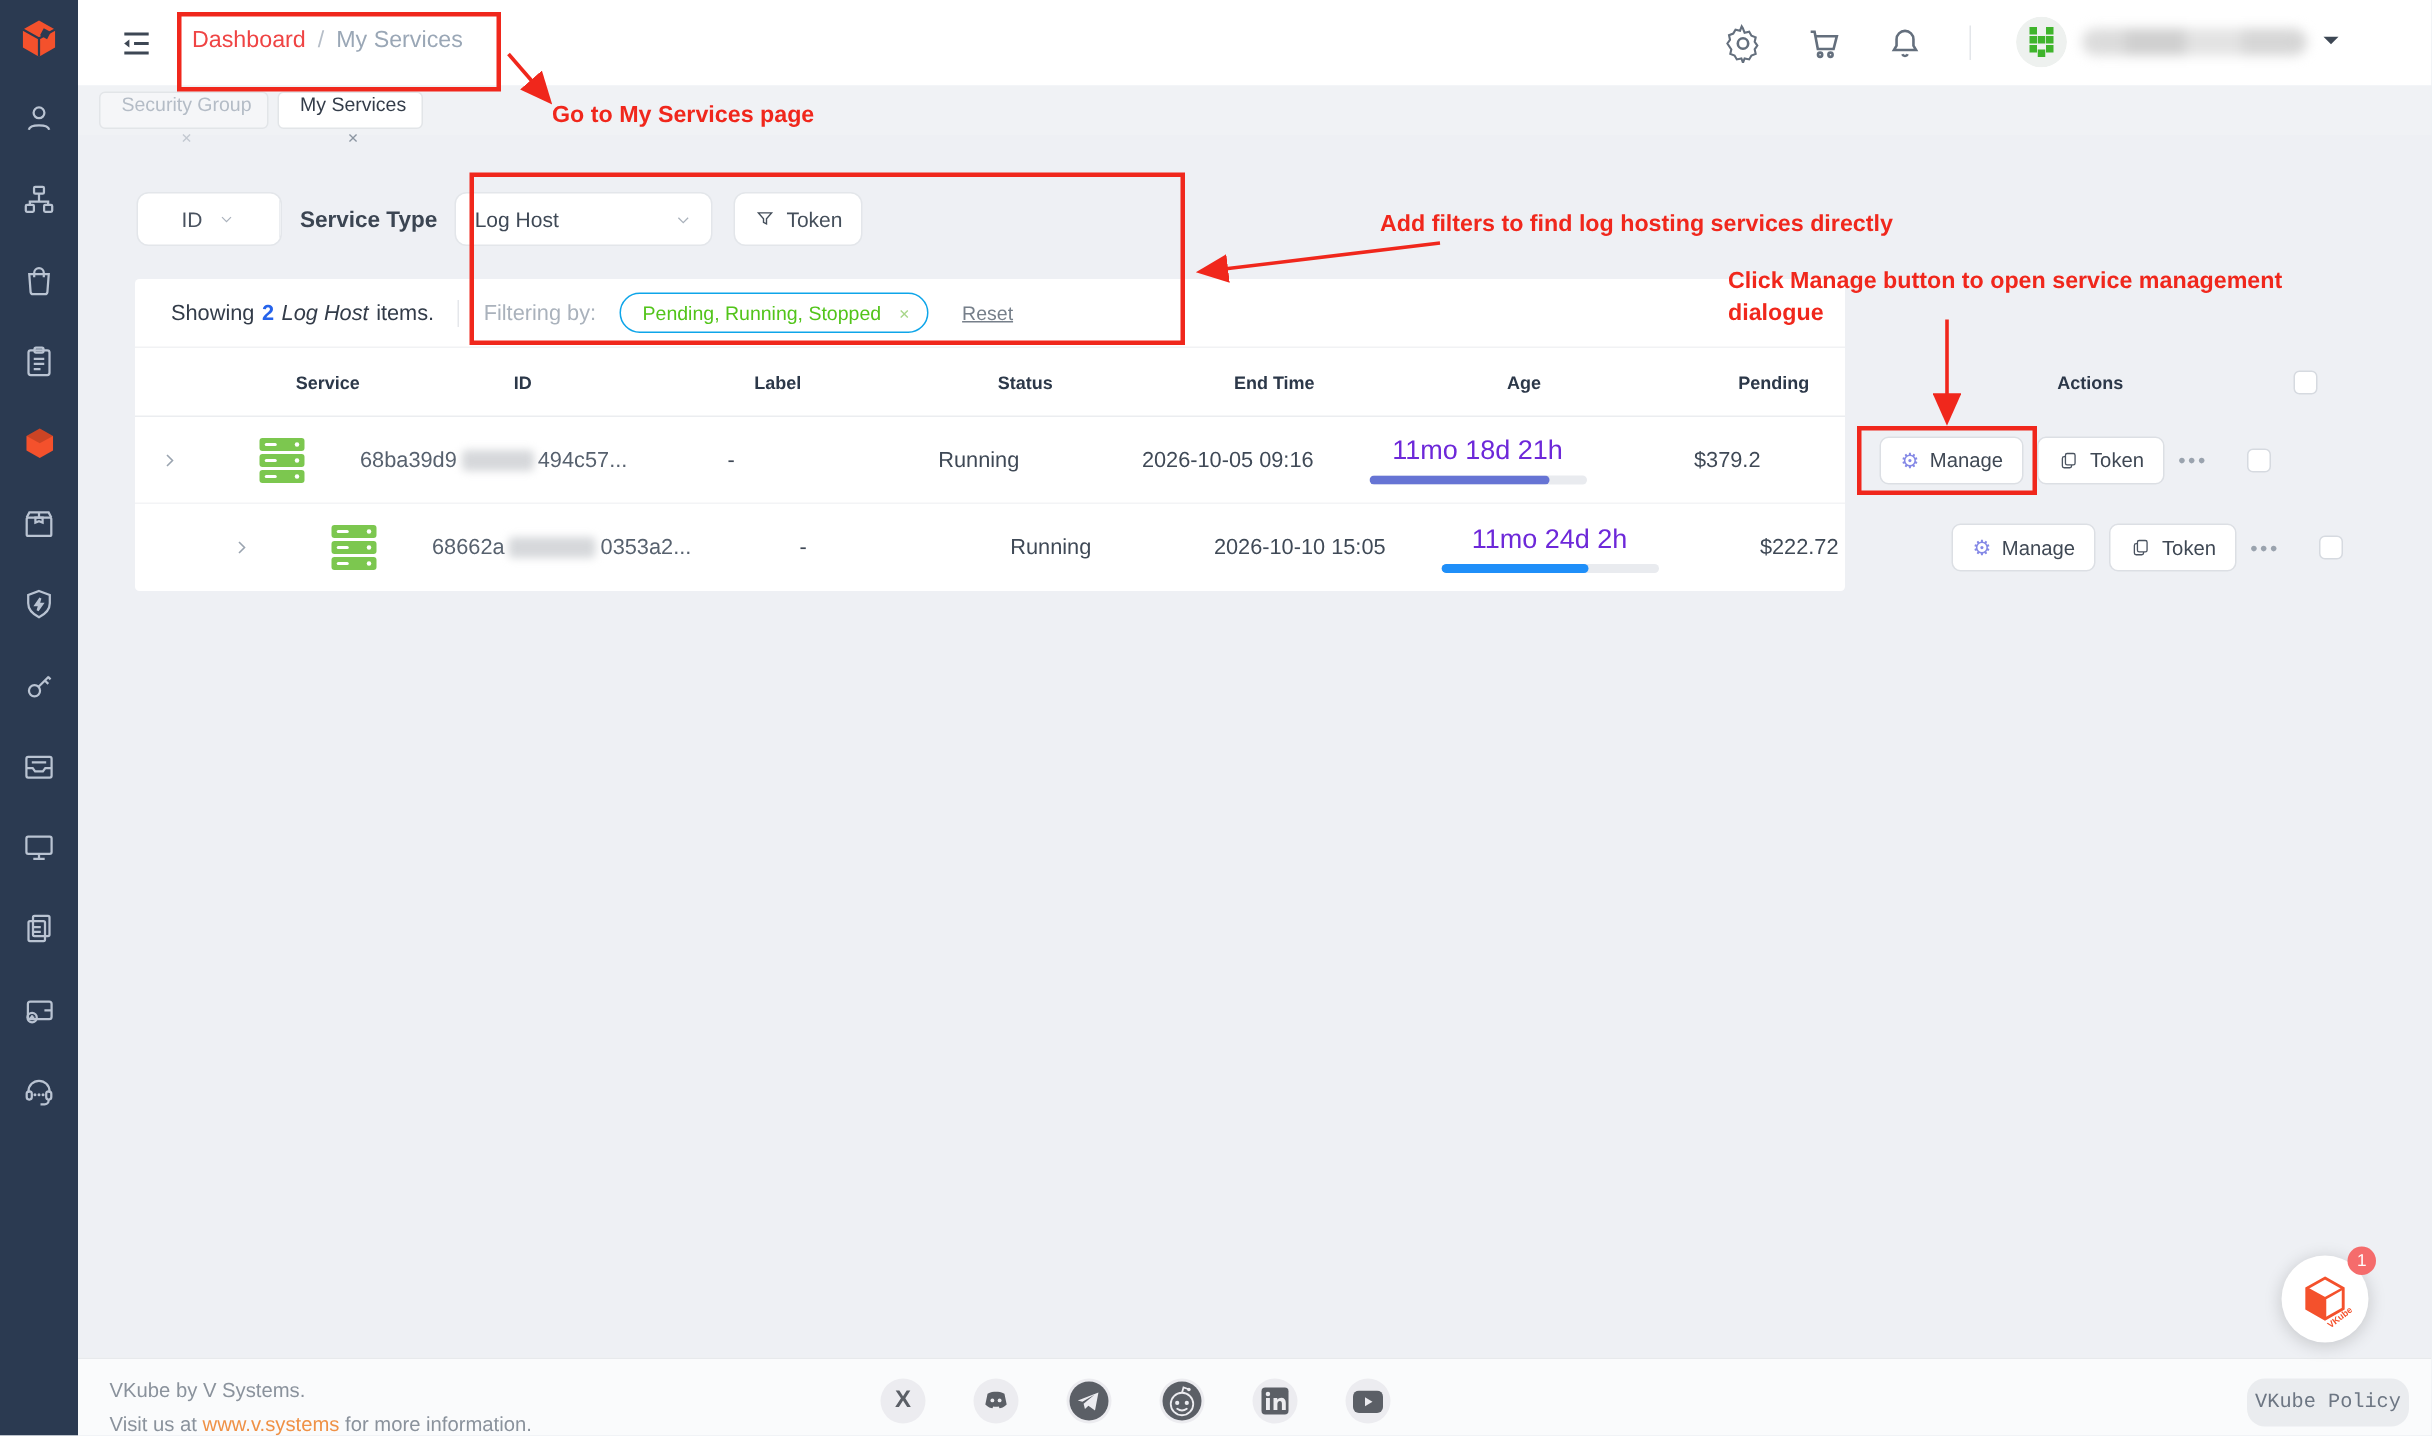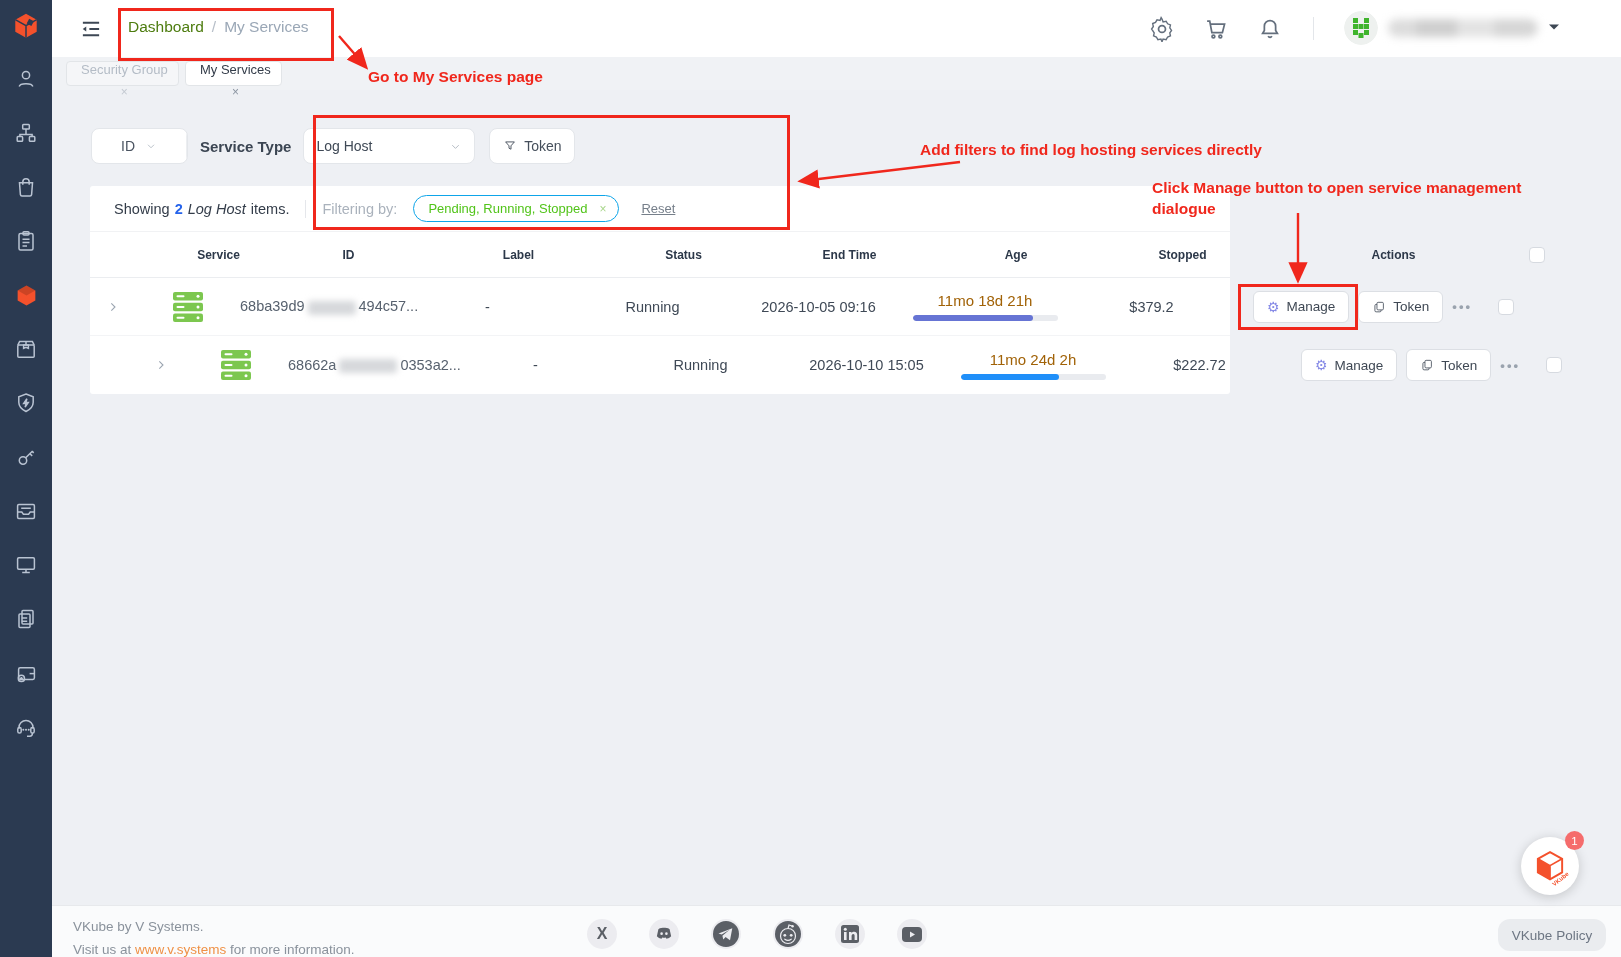--- a/index.html
+++ b/index.html
@@ -25,21 +25,21 @@
   .side-items{display:flex;flex-direction:column;align-items:center;}
   .side-item{width:52px;height:54px;display:flex;align-items:center;justify-content:center;cursor:pointer;}
   .side-item svg{stroke:#b9c3d2;fill:none;stroke-width:1.5;}
   .side-item.active svg{stroke:none;}
 
   
   .header{position:absolute;left:52px;top:0;width:1569px;height:57px;background:#fff;}
   .hmb{position:absolute;left:26px;top:16px;width:26px;height:26px;cursor:pointer;}
   .hmb svg{stroke:#3d4754;stroke-width:1.8;fill:none;}
   .crumb{position:absolute;left:76px;top:18px;font-size:15.5px;display:flex;gap:8px;align-items:center;}
-  .crumb .c1{color:#4d7c0f;}
+  .crumb .c1{color:#ef4444;}
   .crumb .sep{color:#b6bec8;}
   .crumb .c2{color:#9aa7b6;}
   .hicon{position:absolute;top:16px;width:26px;height:26px;cursor:pointer;}
   .hicon svg{stroke:#646f7d;stroke-width:1.6;fill:none;}
   .hdiv{position:absolute;left:1261px;top:17px;width:1px;height:23px;background:#e3e6ea;}
   .avatar{position:absolute;left:1292px;top:11px;width:34px;height:34px;border-radius:50%;overflow:hidden;cursor:pointer;}
   .ublur{position:absolute;left:1336px;top:19px;width:150px;height:18px;border-radius:9px;
     background:linear-gradient(90deg,#dcdcdc 0 18%,#cfcfcf 20% 45%,#e3e3e3 47% 70%,#d6d6d6 72% 100%);
     filter:blur(4px);}
   .caret{position:absolute;left:1496px;top:22px;}
@@ -85,41 +85,41 @@
   .thead{height:46px;border-bottom:1px solid #ebedf0;font-weight:700;font-size:12px;color:var(--ink);padding-left:31px;}
   .tbody-row{height:58px;border-bottom:1px solid #f3f4f6;font-size:14.5px;color:var(--cell);}
   .tbody-row:last-child{border-bottom:none;padding-left:48px;}
   .cell{text-align:center;}
   .exp{display:flex;justify-content:center;cursor:pointer;}
   .exp svg{stroke:#9aa4b0;stroke-width:1.6;fill:none;}
   .svc{display:flex;justify-content:center;}
   .idcell{color:#57616e;white-space:nowrap;}
   .blurbit{display:inline-block;vertical-align:middle;height:14px;border-radius:3px;background:#d6d8db;filter:blur(3px);margin:0 3px;}
   .agecell{display:flex;flex-direction:column;align-items:center;gap:6px;}
-  .agetext{font-size:15px;color:#a16207;}
+  .agetext{font-size:18px;color:#6d28d9;}
   .bar{width:145px;height:6px;border-radius:3px;background:#e9ebef;overflow:hidden;}
   .bar i{display:block;height:100%;border-radius:3px;}
   .actions{display:flex;align-items:center;justify-content:center;gap:9px;}
   .btn{height:32px;padding:0 13px;border:1px solid #dcdfe4;border-radius:6px;background:#fff;color:#3f4854;
     font-size:13.5px;display:inline-flex;align-items:center;gap:7px;cursor:pointer;font-family:inherit;}
   .btn .gear{color:#8589e6;font-size:14px;line-height:1;}
   .btn svg{stroke:#4a5360;fill:none;stroke-width:1.5;}
   .more{color:#9aa3ae;font-size:13px;letter-spacing:2px;cursor:pointer;font-weight:700;}
   .chk{width:16px;height:16px;border:1.5px solid #d6dae0;border-radius:4px;background:#fff;cursor:pointer;margin:0 auto;}
 
   
   .footer{position:absolute;left:52px;top:905px;width:1569px;height:52px;background:#fafbfc;border-top:1px solid #e7e9ec;}
   .f1{position:absolute;left:21px;top:13px;font-size:13.5px;color:#8a929c;}
   .f2{position:absolute;left:21px;top:36px;font-size:13.5px;color:#8a929c;}
   .f2 a{color:#ef9146;text-decoration:none;cursor:pointer;}
   .socials{position:absolute;left:535px;top:13px;display:flex;gap:32px;}
   .soc{width:30px;height:30px;border-radius:50%;background:#ececf0;display:flex;align-items:center;justify-content:center;cursor:pointer;color:#5b5f66;}
   .soc .xg{font-weight:700;font-size:16px;}
   .policy{position:absolute;left:1446px;top:13px;width:108px;height:32px;background:#eaecef;border:none;border-radius:12px;
-    color:#6d7683;font-size:13.5px;cursor:pointer;font-family:Liberation Sans, sans-serif;}
+    color:#6d7683;font-size:13.5px;cursor:pointer;font-family:Liberation Mono, monospace;}
 
   
   .chat{position:absolute;left:1521px;top:837px;width:58px;height:58px;border-radius:50%;background:#fff;
     box-shadow:0 2px 12px rgba(0,0,0,.18);display:flex;align-items:center;justify-content:center;cursor:pointer;z-index:8;}
   .chat .wordmark{position:absolute;right:9px;bottom:13px;font-size:6px;font-weight:700;color:var(--brand);transform:rotate(-38deg);}
   .badge{position:absolute;left:1565px;top:831px;width:19px;height:19px;border-radius:50%;background:#f56c6c;
     color:#fff;font-size:11.5px;display:flex;align-items:center;justify-content:center;z-index:9;}
 
   
   .anno-box{position:absolute;border:3px solid var(--anno);z-index:20;pointer-events:none;}
@@ -361,21 +361,21 @@
   </div>
 
   <div class="trow thead">
     <div class="cell"></div>
     <div class="cell">Service</div>
     <div class="cell">ID</div>
     <div class="cell">Label</div>
     <div class="cell">Status</div>
     <div class="cell">End Time</div>
     <div class="cell">Age</div>
-    <div class="cell">Stopped</div>
+    <div class="cell">Pending</div>
     <div class="cell">Actions</div>
     <div class="cell">
         <div class="chk"></div>
       </div>
   </div>
 
   <div class="trow tbody-row">
     <div class="exp">
         <svg width="16" height="16" viewBox="0 0 24 24">
           <path d="M9.5 6.5l5.5 5.5-5.5 5.5"></path>

